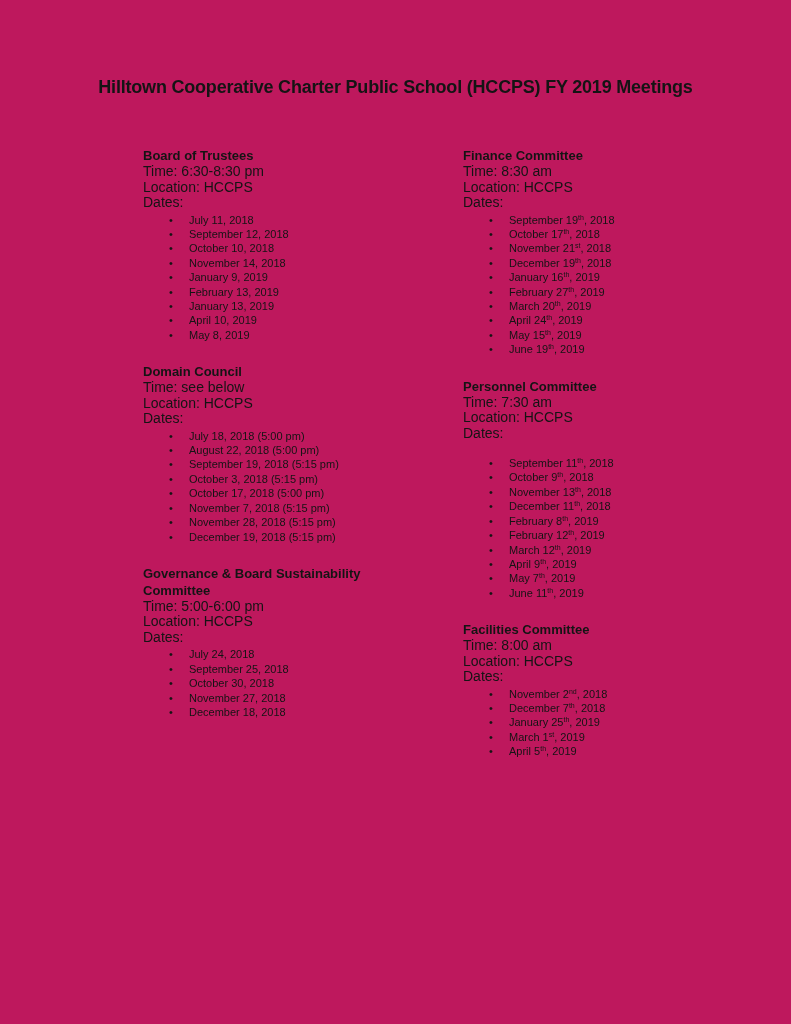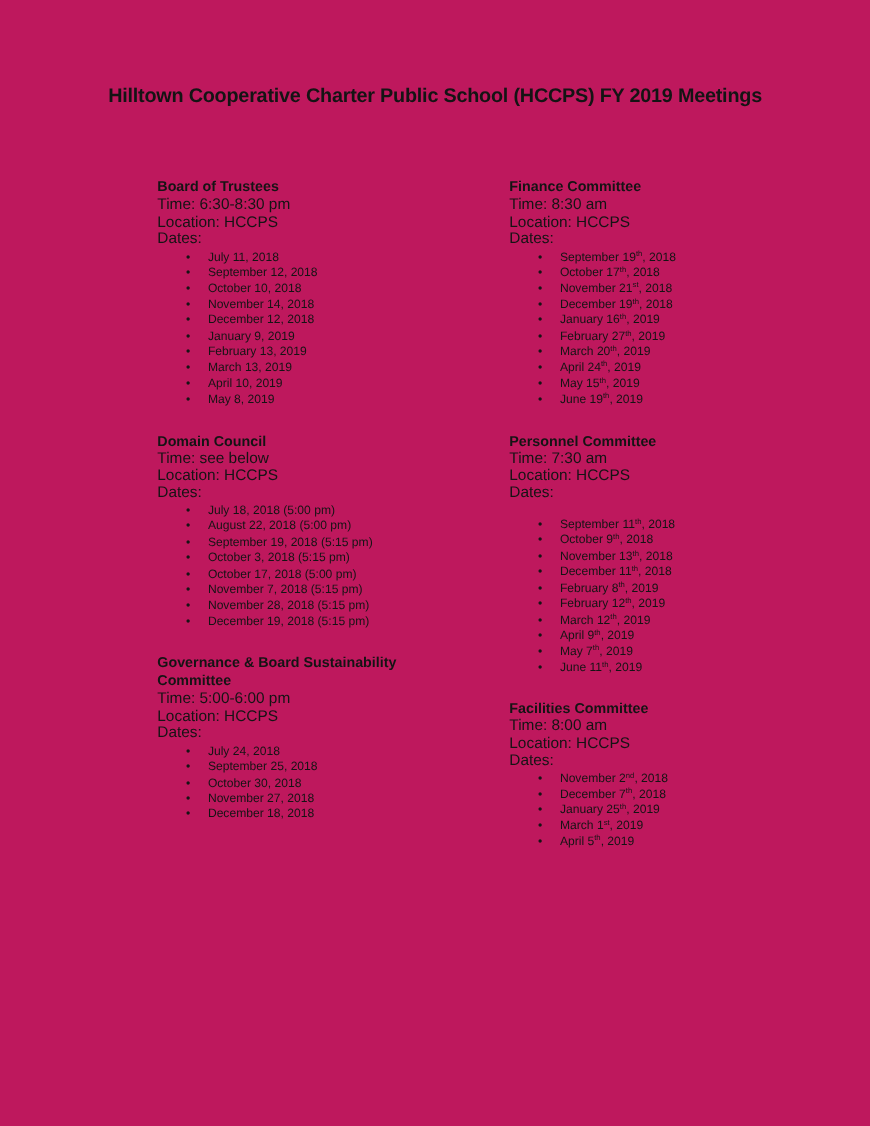--- a/index.html
+++ b/index.html
@@ -18,21 +18,21 @@
     padding-top: 76px;
     font-size: 18px;
     line-height: 22px;
     font-weight: 700;
     text-align: center;
     letter-spacing: -0.2px;
   }
   .columns {
     display: flex;
     padding-left: 143px;
-    margin-top: 63px;
+    margin-top: 49px;
     gap: 80px;
   }
   .col { width: 240px; }
   .committee + .committee { margin-top: 21px; }
   .committee h2 {
     margin: 0;
     font-size: 13px;
     line-height: 17px;
     font-weight: 700;
   }
@@ -76,24 +76,23 @@
         <section class="committee">
           <h2>Board of Trustees</h2>
           <p class="meta">Time: 6:30-8:30 pm</p>
           <p class="meta">Location: HCCPS</p>
           <p class="meta">Dates:</p>
           <ul class="dates">
             <li><span>July 11, 2018</span></li>
             <li><span>September 12, 2018</span></li>
             <li><span>October 10, 2018</span></li>
             <li><span>November 14, 2018</span></li>
-            <li><span>December 12, 2018</span></li>
             <li><span>January 9, 2019</span></li>
             <li><span>February 13, 2019</span></li>
-            <li><span>March 13, 2019</span></li>
+            <li><span>January 13, 2019</span></li>
             <li><span>April 10, 2019</span></li>
             <li><span>May 8, 2019</span></li>
           </ul>
         </section>
         <section class="committee">
           <h2>Domain Council</h2>
           <p class="meta">Time: see below</p>
           <p class="meta">Location: HCCPS</p>
           <p class="meta">Dates:</p>
           <ul class="dates">

